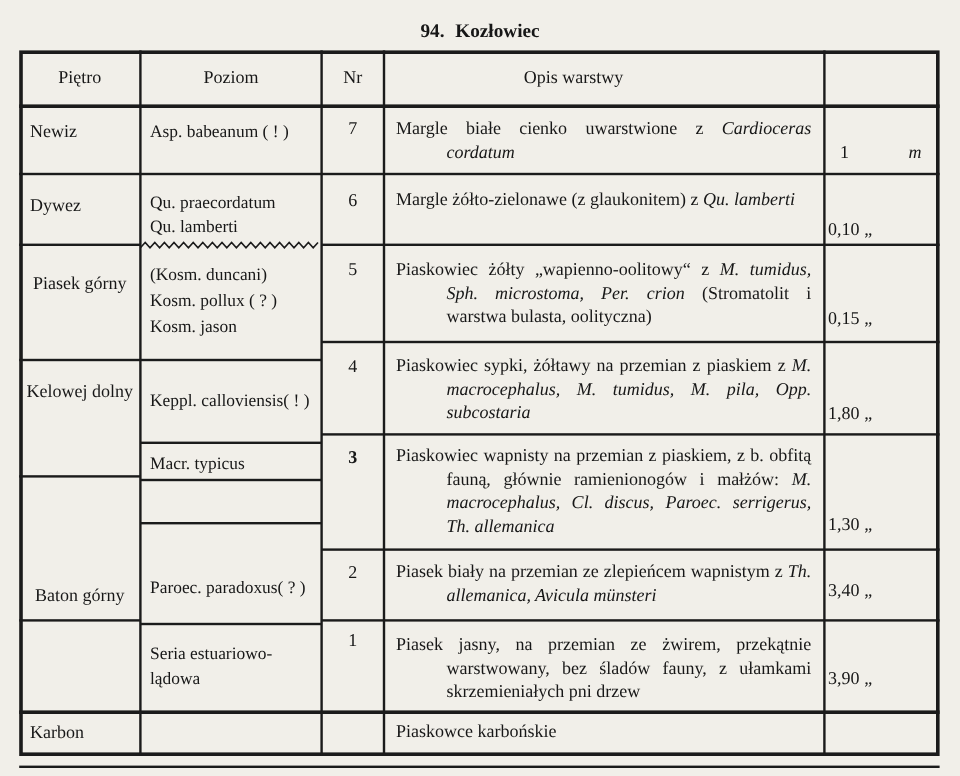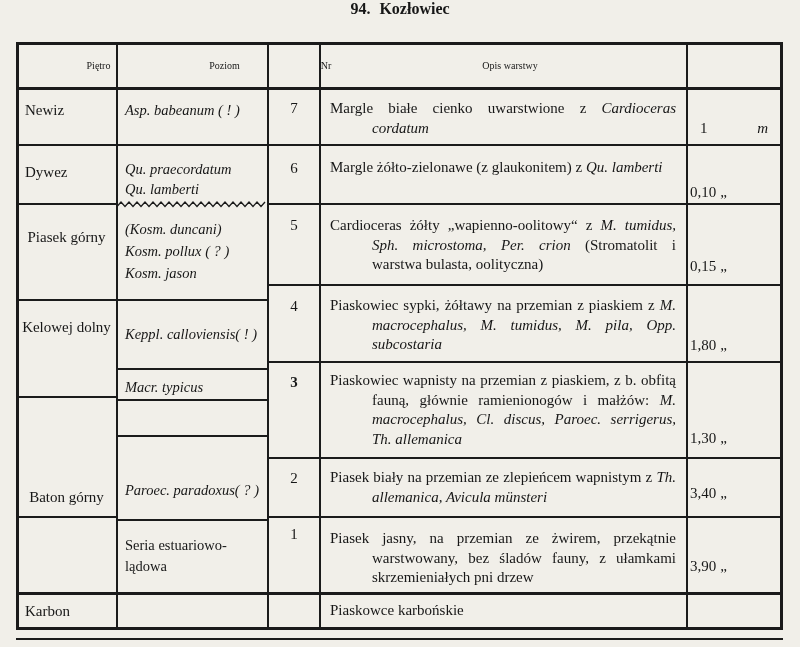--- a/index.html
+++ b/index.html
@@ -1,24 +1,24 @@
 <!DOCTYPE html>
 <html><head>
 <meta charset="utf-8">
 <style>
   html,body{margin:0;padding:0;background:#f1efe9;}
   .page{position:relative;width:800px;height:647px;background:#f1efe9;
         font-family:"Liberation Serif","DejaVu Serif",serif;color:#171717;overflow:hidden;}
   .abs{position:absolute;}
-  .title{left:0;top:0;width:800px;text-align:center;font-weight:bold;font-size:16px;word-spacing:5px;}
+  .title{left:0;top:18px;width:800px;text-align:center;font-weight:bold;font-size:16px;word-spacing:5px;}
   .border-box{left:16px;top:42px;width:767px;height:588px;border:3px solid #1b1b1b;box-sizing:border-box;}
   .vline,.hline{background:#1b1b1b;}
-  .hdr{display:flex;align-items:center;justify-content:center;font-size:10px;padding-left:32px;}
+  .hdr{display:flex;align-items:center;justify-content:center;font-size:15px;}
   .cell{font-size:15px;line-height:20px;}
-  .pz{left:125px;width:140px;font-style:italic;font-size:14.5px;line-height:20px;}
+  .pz{left:125px;width:140px;font-size:14.5px;line-height:20px;}
   .pz.upright{font-style:normal;line-height:21px;}
   .ctr{text-align:center;}
   .nr{left:268px;width:52px;text-align:center;font-size:15px;}
   .opis{left:330px;width:346px;font-size:15px;line-height:19.5px;text-align:justify;
         padding-left:42px;text-indent:-42px;box-sizing:border-box;}
   .thick{left:690px;width:80px;font-size:15px;}
   .thick .unit{margin-left:4px;}
   .thick1{left:700px;width:68px;display:flex;justify-content:space-between;font-size:15px;}
   .thick1 .unit{font-style:italic;}
   .wavy{left:117px;top:200px;}
@@ -84,21 +84,21 @@
   <div class="abs nr" style="top:100px">7</div>
   <div class="abs nr" style="top:160px">6</div>
   <div class="abs nr" style="top:217px">5</div>
   <div class="abs nr" style="top:298px">4</div>
   <div class="abs nr" style="top:374px;font-weight:bold">3</div>
   <div class="abs nr" style="top:470px">2</div>
   <div class="abs nr" style="top:526px">1</div>
 
   <div class="abs opis" style="top:99px"><span>Margle białe cienko uwarstwione z </span><span style="font-style: italic;">Cardioceras cordatum</span></div>
   <div class="abs opis" style="top:158px"><span>Margle żółto-zielonawe (z glaukonitem) z </span><span style="font-style: italic;">Qu. lamberti</span></div>
-  <div class="abs opis" style="top:216px"><span>Cardioceras żółty „wapienno-oolitowy“ z </span><span style="font-style: italic;">M. tumidus, Sph. microstoma, Per. crion</span><span> (Stromatolit i warstwa bulasta, oolityczna)</span></div>
+  <div class="abs opis" style="top:216px"><span>Piaskowiec żółty „wapienno-oolitowy“ z </span><span style="font-style: italic;">M. tumidus, Sph. microstoma, Per. crion</span><span> (Stromatolit i warstwa bulasta, oolityczna)</span></div>
   <div class="abs opis" style="top:296px"><span>Piaskowiec sypki, żółtawy na przemian z piaskiem z </span><span style="font-style: italic;">M. macrocephalus, M. tumidus, M. pila, Opp. subcostaria</span></div>
   <div class="abs opis" style="top:371px"><span>Piaskowiec wapnisty na przemian z piaskiem, z b. obfitą fauną, głównie ramienionogów i małżów: </span><span style="font-style: italic;">M. macrocephalus, Cl. discus, Paroec. serrigerus, Th. allemanica</span></div>
   <div class="abs opis" style="top:468px"><span>Piasek biały na przemian ze zlepieńcem wapnistym z </span><span style="font-style: italic;">Th. allemanica, Avicula münsteri</span></div>
   <div class="abs opis" style="top:529px"><span>Piasek jasny, na przemian ze żwirem, przekątnie warstwowany, bez śladów fauny, z ułamkami skrzemieniałych pni drzew</span></div>
   <div class="abs opis" style="top:601px"><span>Piaskowce karbońskie</span></div>
 
   <div class="abs thick1" style="top:120px">
     <span>1</span>
       <span class="unit">m</span>
   </div>

